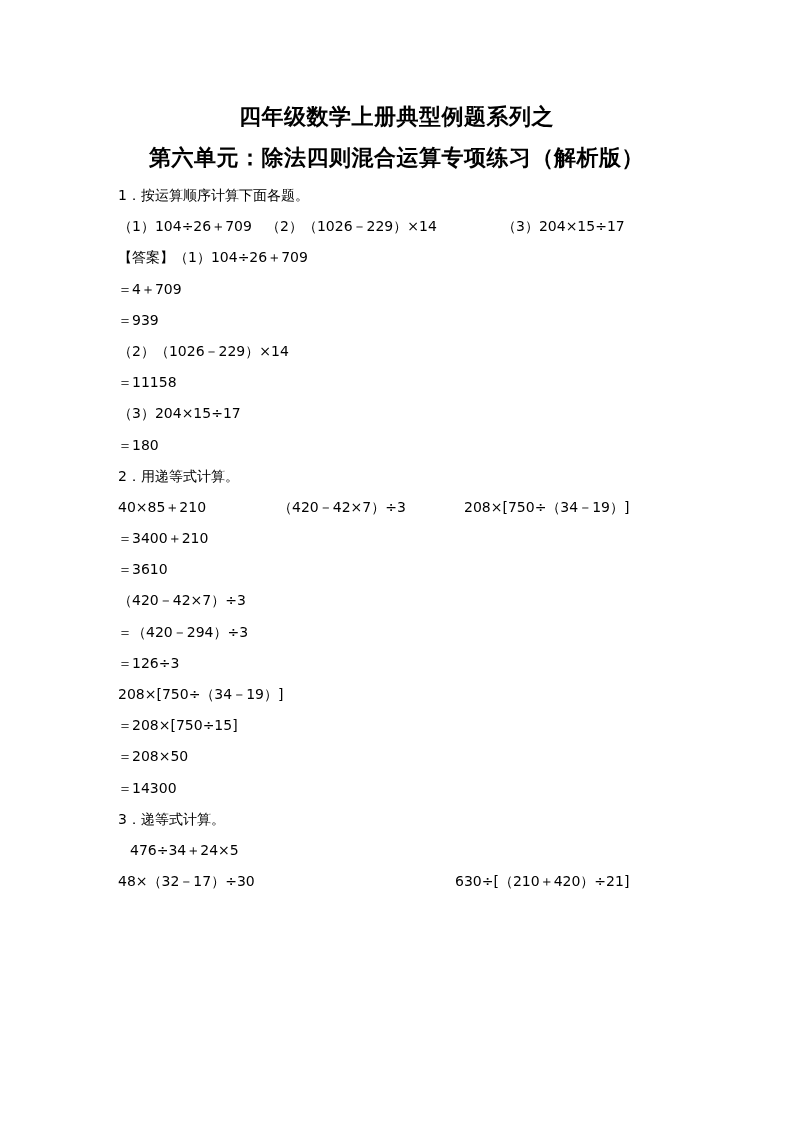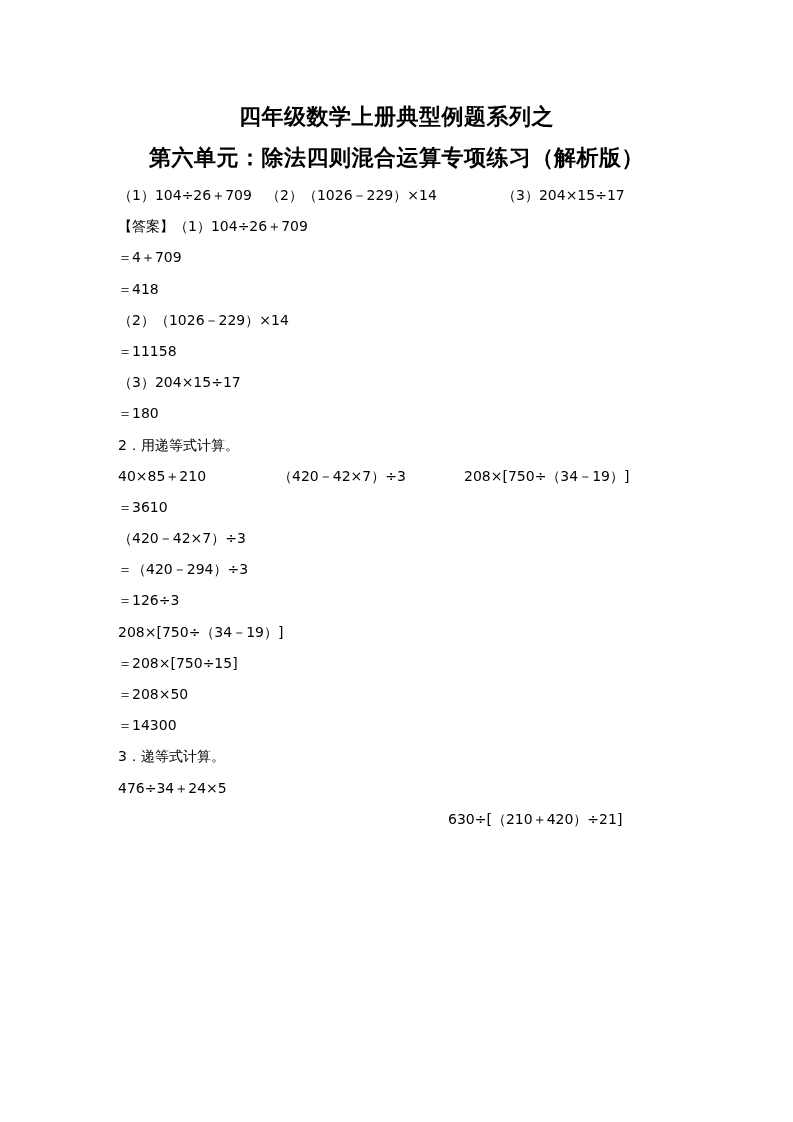--- a/index.html
+++ b/index.html
@@ -14,48 +14,51 @@
     .col { position: absolute; top: 0; }
   </style>
 </head>
 <body>
 
 <div class="title t1">四年级数学上册典型例题系列之</div>
 <div class="title t2">第六单元：除法四则混合运算专项练习（解析版）</div>
 
 <div class="body">
 
+  <div class="line">1．按运算顺序计算下面各题。</div>
   <div class="line">
     <span class="col" style="left:0">（1）104÷26＋709</span>
     <span class="col" style="left:148px">（2）（1026－229）×14</span>
     <span class="col" style="left:384px">（3）204×15÷17</span>
   </div>
   <div class="line"><span>【答案】</span><span>（1）104÷26＋709</span></div>
   <div class="line">＝4＋709</div>
-  <div class="line">＝418</div>
+  <div class="line">＝939</div>
   <div class="line">（2）（1026－229）×14</div>
   <div class="line">＝11158</div>
   <div class="line">（3）204×15÷17</div>
   <div class="line">＝180</div>
 
   <div class="line">2．用递等式计算。</div>
   <div class="line">
     <span class="col" style="left:0">40×85＋210</span>
     <span class="col" style="left:160px">（420－42×7）÷3</span>
     <span class="col" style="left:346px">208×[750÷（34－19）]</span>
   </div>
+  <div class="line">＝3400＋210</div>
   <div class="line">＝3610</div>
   <div class="line">（420－42×7）÷3</div>
   <div class="line">＝（420－294）÷3</div>
   <div class="line">＝126÷3</div>
   <div class="line">208×[750÷（34－19）]</div>
   <div class="line">＝208×[750÷15]</div>
   <div class="line">＝208×50</div>
   <div class="line">＝14300</div>
 
   <div class="line">3．递等式计算。</div>
   <div class="line">
-    <span class="col" style="left:0">476÷34＋24×5</span>
+    <span class="col" style="left:12px">476÷34＋24×5</span>
   </div>
   <div class="line">
-    <span class="col" style="left:330px">630÷[（210＋420）÷21]</span>
+    <span class="col" style="left:0">48×（32－17）÷30</span>
+    <span class="col" style="left:337px">630÷[（210＋420）÷21]</span>
   </div>
 </div>
 
 </body></html>

